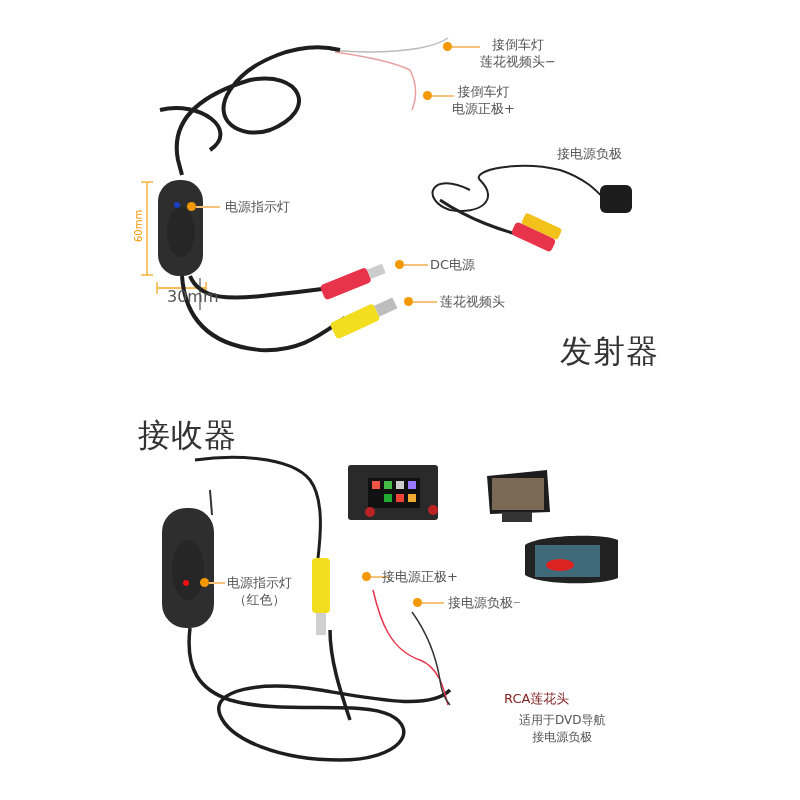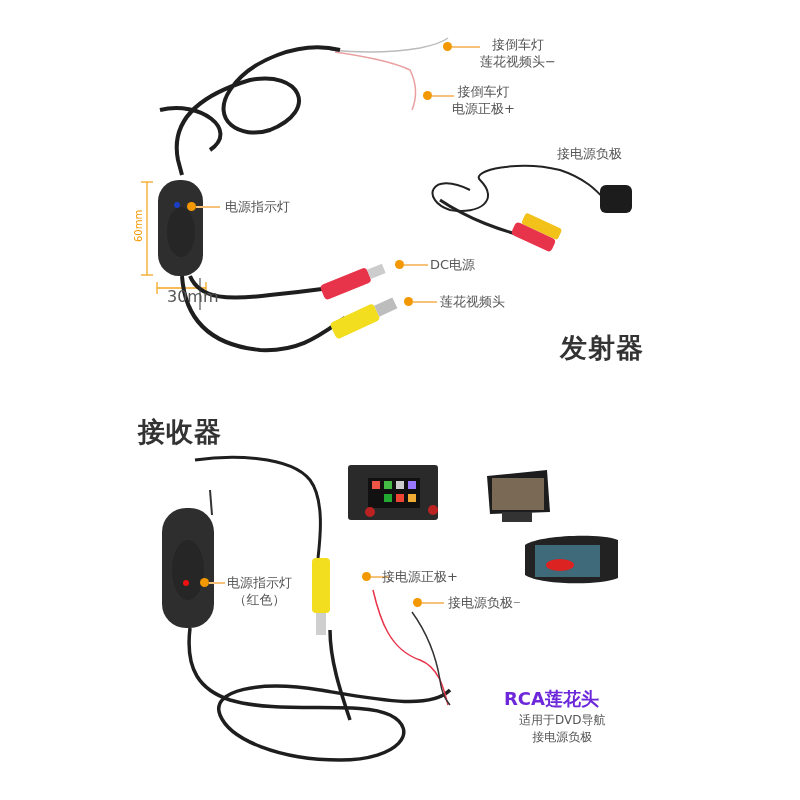--- a/index.html
+++ b/index.html
@@ -1,22 +1,22 @@
 <!DOCTYPE html>
 <html><head>
 <meta charset="utf-8">
 <style>
   html,body{margin:0;padding:0;background:#ffffff;}
   body{width:800px;height:800px;position:relative;overflow:hidden;font-family:"DejaVu Sans","Liberation Sans",sans-serif;color:#444;}
   .lbl{position:absolute;font-size:13px;color:#555;line-height:17px;white-space:nowrap;}
   .lbl.c{text-align:center;}
   .dot{position:absolute;width:9px;height:9px;border-radius:50%;background:#f39800;}
   .lead{position:absolute;height:1.5px;background:#f6c27a;}
-  .title{position:absolute;font-size:27px;font-weight:bold;color:#333;letter-spacing:1px;}
-  .orange{color:#6d28d9;font-weight:bold;font-size:18px;}
+  .title{position:absolute;font-size:32px;font-weight:normal;color:#333;letter-spacing:1px;}
+  .orange{color:#7f1d1d;font-weight:normal;font-size:13px;}
   svg{position:absolute;left:0;top:0;}
 </style>
 </head>
 <body>
 
 <svg width="800" height="800" viewBox="0 0 800 800">
 
   <path d="M330 50 Q380 55 420 48 Q440 44 448 38" stroke="#bbb" stroke-width="1.5" fill="none"></path>
   <path d="M335 52 Q390 60 410 70 Q420 90 412 110" stroke="#e9a0a0" stroke-width="1.5" fill="none"></path>
 

